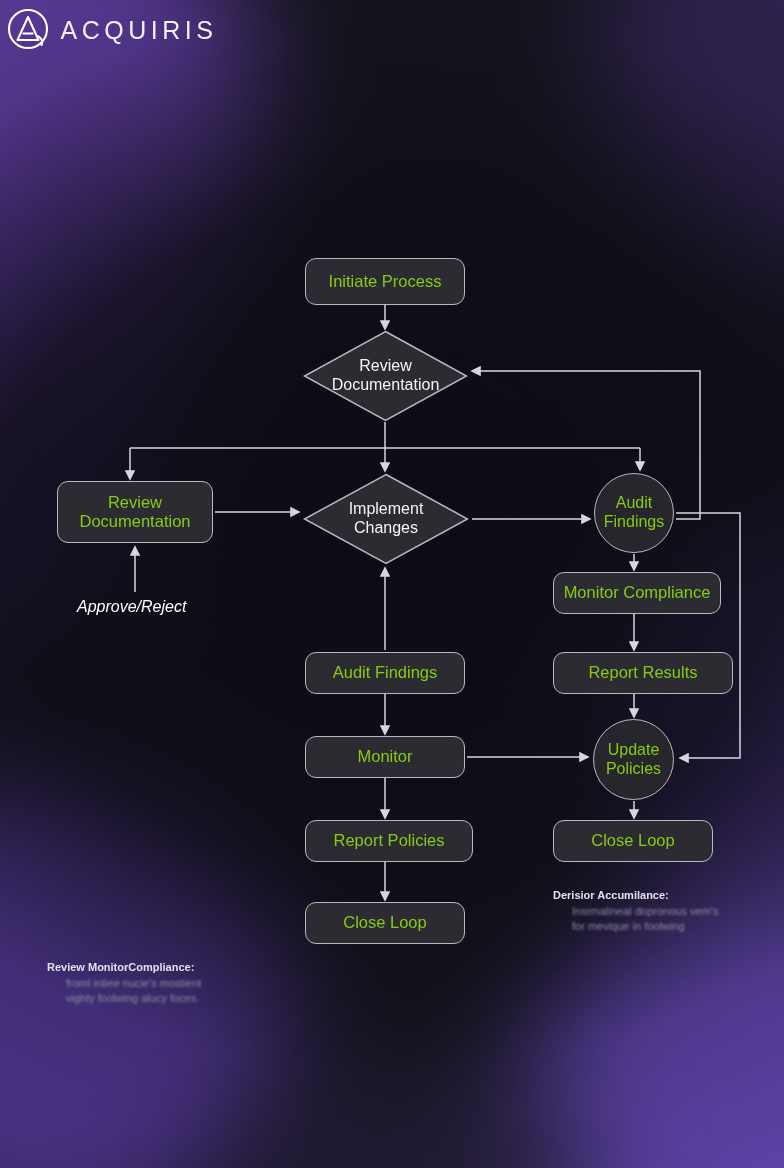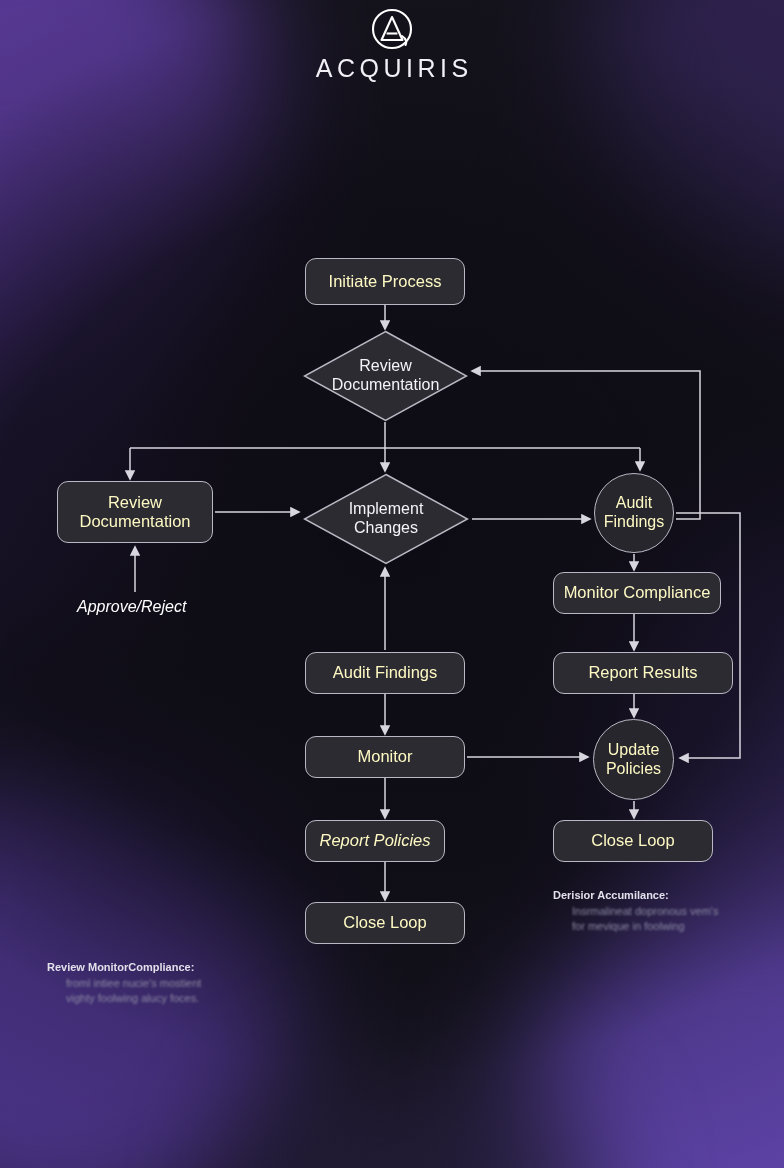--- a/index.html
+++ b/index.html
@@ -43,21 +43,21 @@
     position: absolute; inset: 0;
     opacity: .10; pointer-events: none;
     background:
       repeating-linear-gradient(0deg, rgba(255,255,255,.03) 0 1px, rgba(0,0,0,0) 1px 3px),
       repeating-linear-gradient(90deg, rgba(255,255,255,.02) 0 1px, rgba(0,0,0,0) 1px 4px);
   }
   
   .brand {
     position: absolute;
     top: 6px; left: 0; right: 0;
-    display: flex; flex-direction: column; align-items: center;
+    display: flex; flex-direction: row; align-items: center;
     z-index: 6;
   }
   .brand-mark { width: 56px; height: 50px; display: block; }
   .brand-name {
     margin-top: -2px;
     color: #f2f0f7;
     font-size: 25px;
     letter-spacing: 4.5px;
     font-weight: 400;
     text-indent: 4.5px;
@@ -76,21 +76,21 @@
   
   #flow {
     position: absolute; inset: 0;
     z-index: 4;
   }
   .node {
     position: absolute;
     box-sizing: border-box;
     display: flex; align-items: center; justify-content: center;
     text-align: center;
-    color: #fef9c3;
+    color: #84cc16;
     background: #2b2b31;
     border: 1.4px solid #b9b8c4;
     z-index: 5;
   }
   .node.rect { border-radius: 11px; font-size: 16.5px; line-height: 1.18; }
   .node.circle { border-radius: 50%; font-size: 16px; line-height: 1.16; background: #26262c; }
   .node.diamond-box {
     background: none; border: none;
     color: #f4f3f8; font-size: 16px; line-height: 1.18;
   }
@@ -247,21 +247,21 @@
 
   <div class="node rect" style="left:305px; top:736px; width:160px; height:42px;">
     <span>Monitor</span>
   </div>
 
   <div class="node circle" style="left:593px; top:719px; width:81px; height:81px;">
     <span style="white-space:pre-line">Update
 Policies</span>
   </div>
 
-  <div class="node rect" style="left:305px; top:820px; width:140px; height:42px;font-style:italic;">
+  <div class="node rect" style="left:305px; top:820px; width:168px; height:42px;">
     <span>Report Policies</span>
   </div>
 
   <div class="node rect" style="left:305px; top:902px; width:160px; height:42px;">
     <span>Close Loop</span>
   </div>
 
   <div class="node rect" style="left:553px; top:820px; width:160px; height:42px;">
     <span>Close Loop</span>
   </div>

